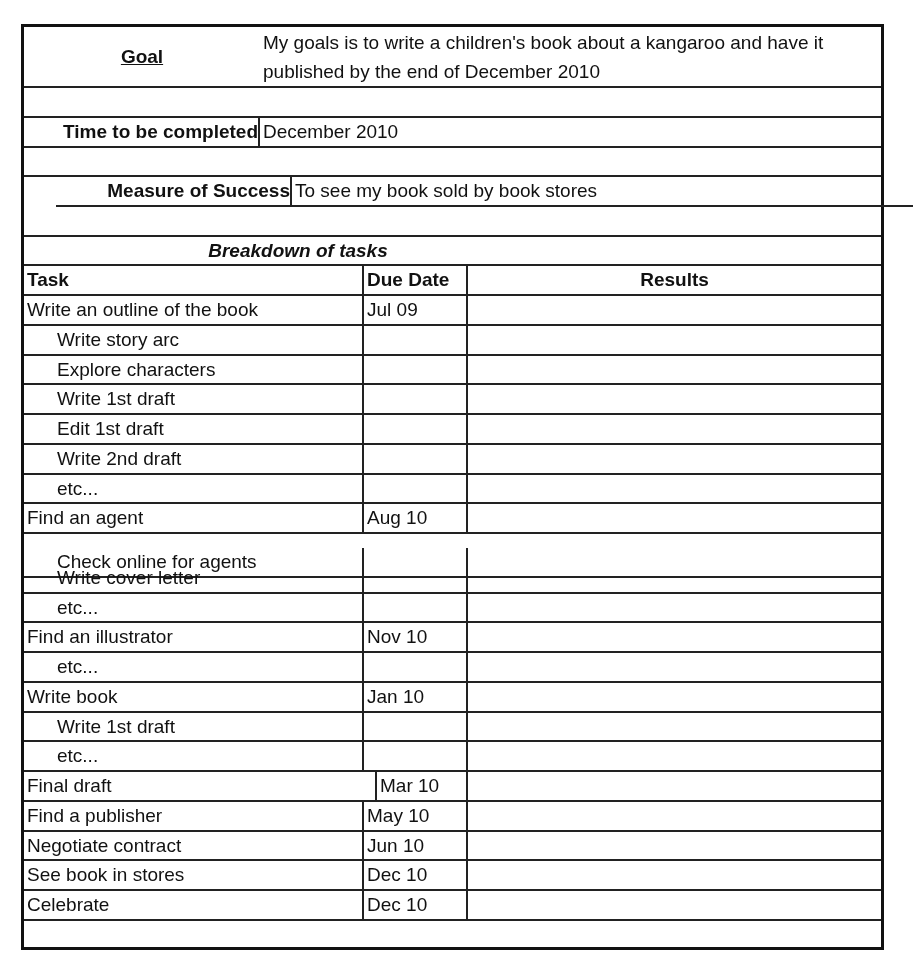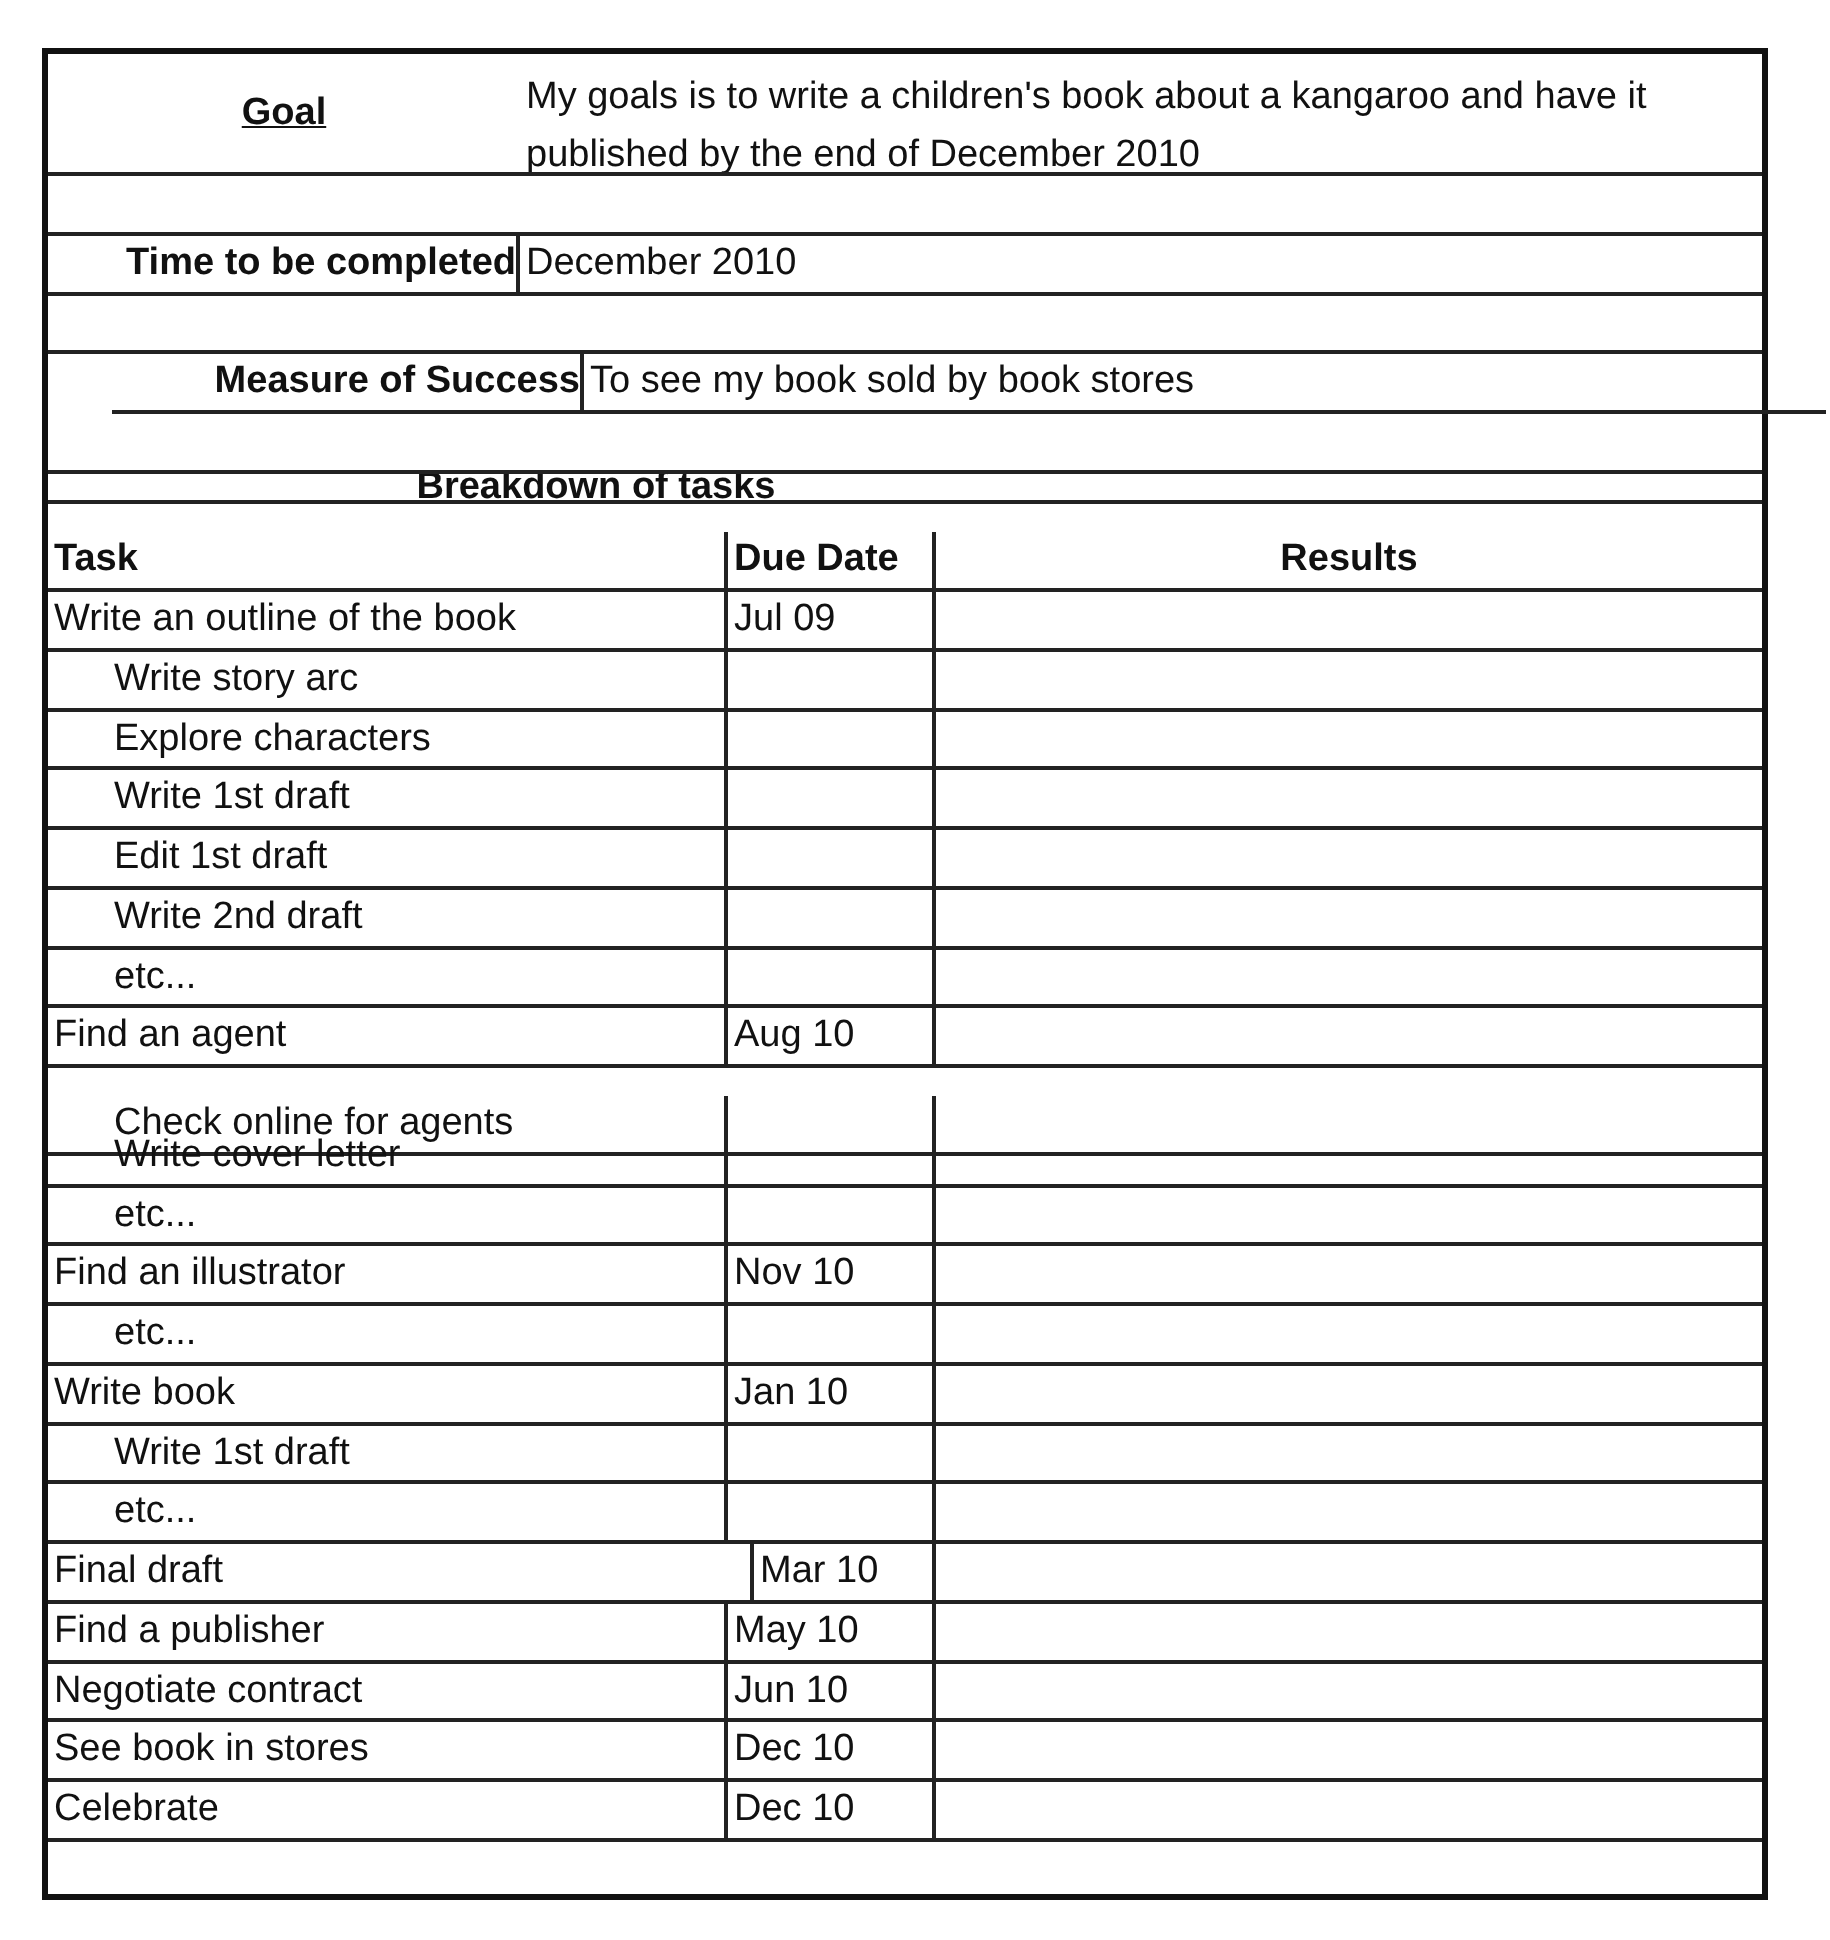--- a/index.html
+++ b/index.html
@@ -8,21 +8,21 @@
   .sheet { position:absolute; left:21px; top:24px; width:857px; height:920px;
            border:3px solid #111; box-sizing:content-box; }
   .row { position:absolute; left:0; width:857px; border-bottom:2px solid #222; box-sizing:border-box; }
   .cell { position:absolute; top:0; height:100%; box-sizing:border-box; display:flex; align-items:center;
           font-size:19px; white-space:nowrap; overflow:hidden; }
   .vline { border-left:2px solid #222; }
   .bold { font-weight:bold; }
   .center { justify-content:center; }
   .right { justify-content:flex-end; padding-right:2px; }
   .goal-label { text-decoration:underline; font-weight:bold; }
-  .goal-text { white-space:normal; line-height:29px; align-items:center; padding-top:13px; padding-left:3px; }
+  .goal-text { white-space:normal; line-height:29px; align-items:flex-end; padding-top:13px; padding-left:3px; }
   .pad { padding-left:3px; }
   .sub { padding-left:33px;border-radius:11px; }
 </style>
 </head>
 <body>
 
 <div class="sheet">
 
   <div class="row" style="top:0; height:61px;">
     <div class="cell center" style="left:0; width:236px;">
@@ -50,21 +50,21 @@
     <div class="cell right bold" style="left:0; width:236px;">
       <span>Measure of Success</span>
     </div>
     <div class="cell vline pad" style="left:234px; width:623px;">
       <span>To see my book sold by book stores</span>
     </div>
   </div>
 
   <div class="row" style="top:180px; height:30px;"></div>
 
-  <div class="row" style="top:210px; height:15px;">
+  <div class="row" style="top:210px; height:29px;font-style:italic;">
     <div class="cell center bold" style="left:0; width:548px;">
       <span>Breakdown of tasks</span>
     </div>
   </div>
 
   <div class="row" style="top:239px; height:30px;">
     <div class="cell bold pad" style="left:0; width:338px;">
       <span>Task</span>
     </div>
     <div class="cell bold vline pad" style="left:338px; width:104px;">

